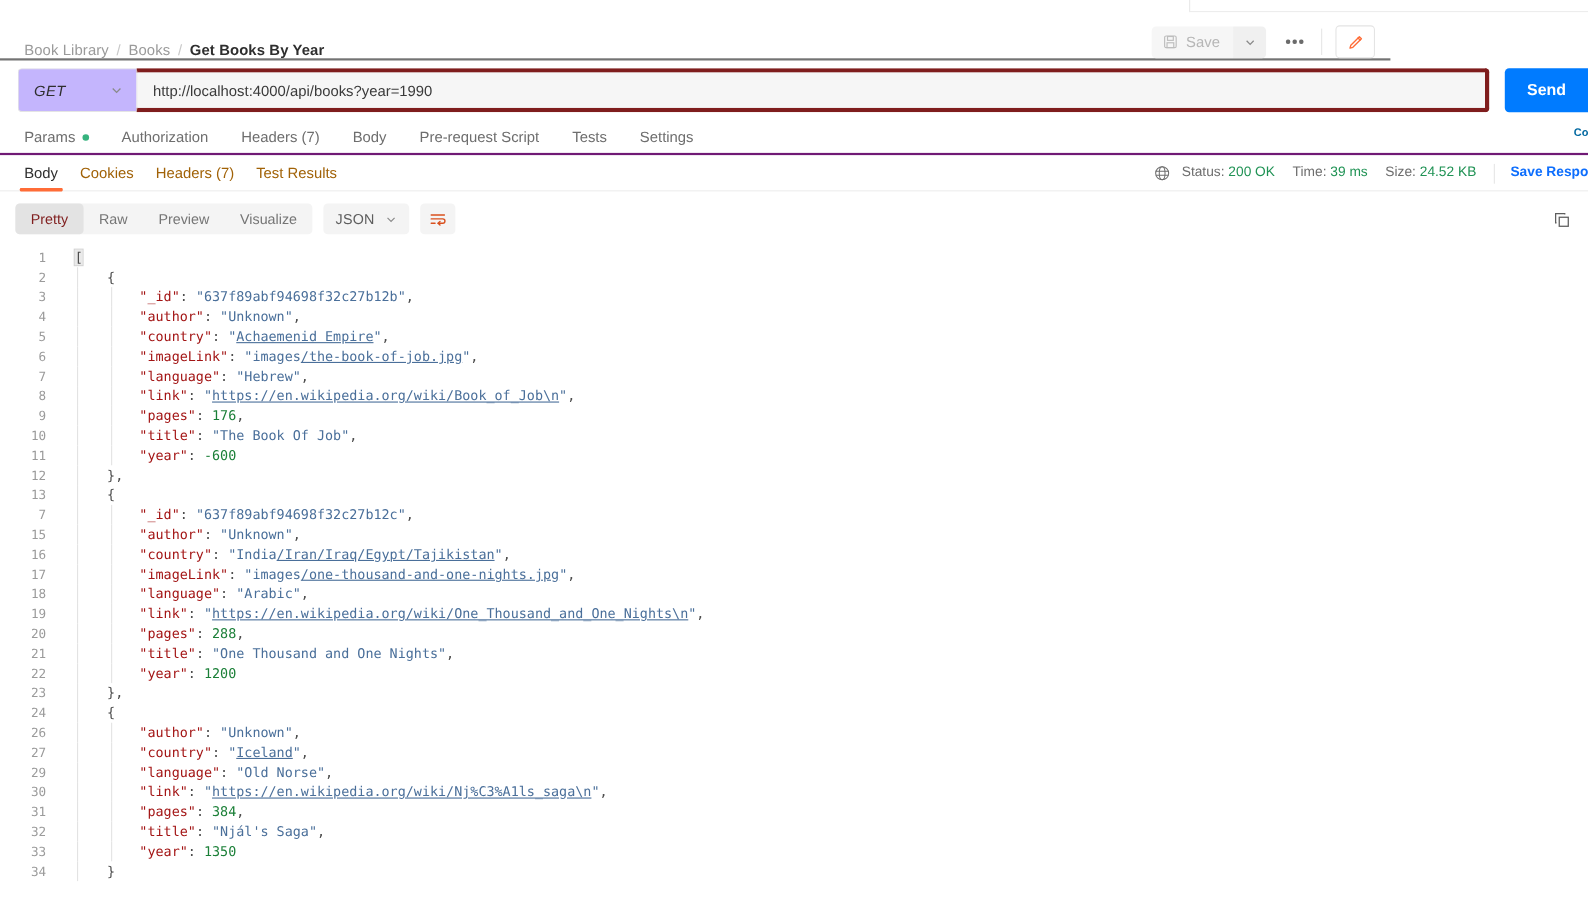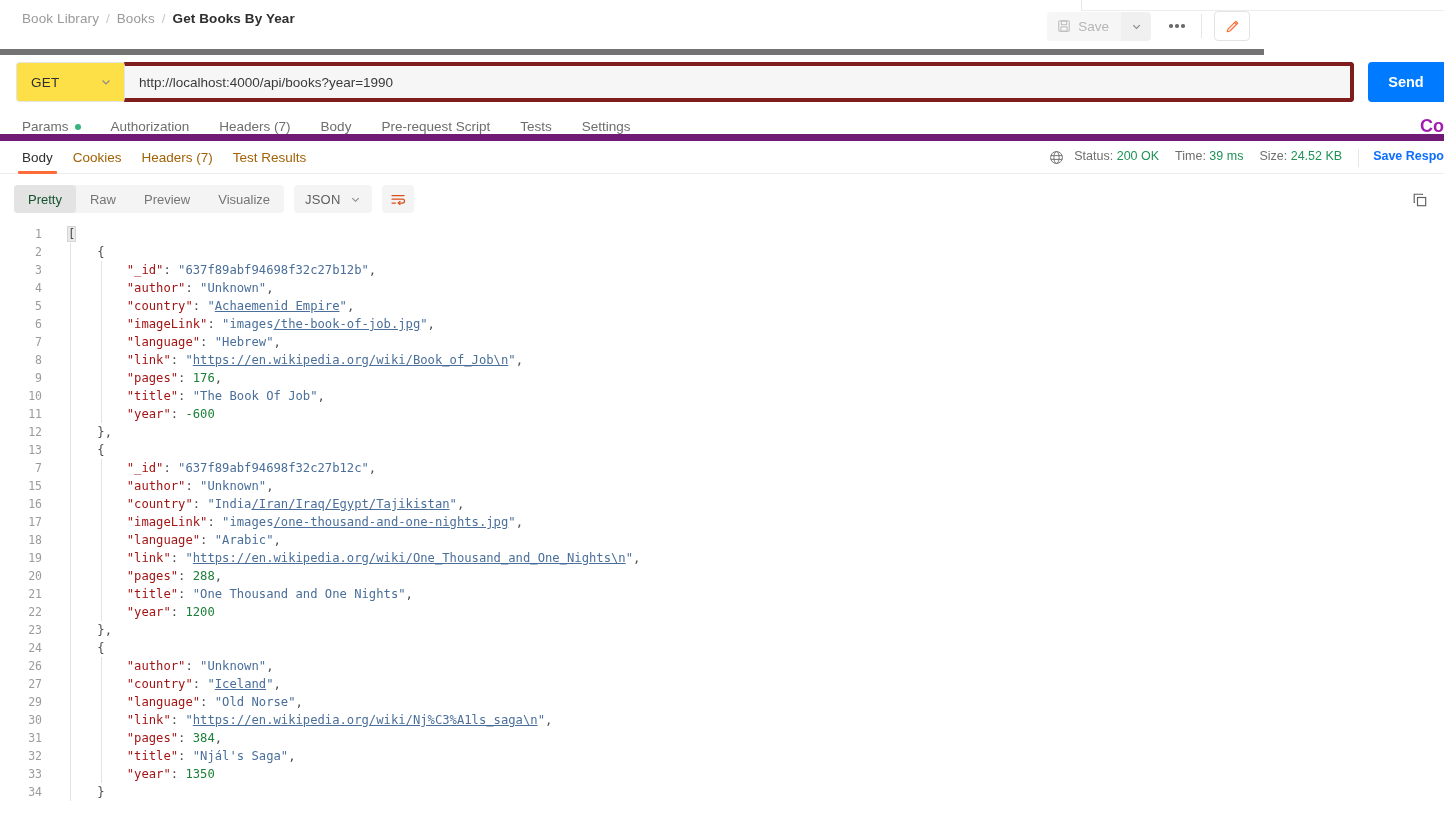--- a/index.html
+++ b/index.html
@@ -20,22 +20,22 @@
     background:#e8e8e8;
   }
   .top-divider2 {
     position:absolute; left:1081px; top:10px; width:363px; height:1px;
     background:#ededed;
   }
 
   
   .crumb-row {
     position:absolute; left:0; top:11px; width:1264px; height:44px;
-    border-bottom:6px solid #737373;
-    display:flex; align-items:flex-start;
+    border-bottom:2px solid #737373;
+    display:flex; align-items:flex-end;
   }
   .crumbs { display:flex; align-items:center; padding-left:22px; gap:0; }
   .crumb {
     font-size:13.5px; color:#9a9a9a; letter-spacing:.1px;
     cursor:pointer; white-space:nowrap;
   }
   .crumb.active { color:#2e2e2e; font-weight:bold; }
   .crumb-sep { font-size:13.5px; color:#c8c8c8; padding:0 7px; }
 
   .crumb-right {
@@ -73,25 +73,25 @@
     display:flex; align-items:center; justify-content:center;
     cursor:pointer;
   }
 
   
   .url-row {
     position:absolute; left:0; top:56px; width:1444px; height:52px;
     display:flex; align-items:center; padding:0 0 0 16px;
   }
   .method-box {
-    width:108px; height:40px; background:#fde047;
+    width:108px; height:40px; background:#c4b5fd;
     border:1px solid #e4e4e4; border-right:none;
     border-radius:4px 0 0 4px;
     display:flex; align-items:center; justify-content:space-between;
-    padding:0 12px 0 14px; cursor:pointer;
+    padding:0 12px 0 14px; cursor:pointer;font-style:italic;
   }
   .method-label { font-size:13.5px; color:#2e2e2e; letter-spacing:.3px; }
   .url-box {
     flex:1; height:40px; background:#f6f6f6;
     border:4px solid #7f1d1d; border-left:1px solid #e4e4e4;
     border-radius:0 4px 4px 0;
     display:flex; align-items:center; padding:0 14px;
     min-width:0;
   }
   .url-text {
@@ -104,35 +104,35 @@
     border-radius:4px 0 0 4px;
     color:#fff; font-size:14.5px; font-weight:bold;
     font-family:"Liberation Sans", sans-serif;
     display:flex; align-items:center; justify-content:center;
     cursor:pointer;
   }
 
   
   .req-tabs {
     position:absolute; left:0; top:110px; width:1444px; height:31px;
-    display:flex; align-items:flex-end; padding-left:22px;
-    border-bottom:7px solid #701a75;
+    display:flex; align-items:center; padding-left:22px;
+    border-bottom:2px solid #701a75;
   }
   .rtab {
     font-size:13.5px; color:#6e6e6e; margin-right:30px;
     display:flex; align-items:center; gap:6px;
     cursor:pointer; white-space:nowrap;
   }
   .dot-green {
     width:6px; height:6px; border-radius:50%; background:#36b37e;
     display:inline-block;
   }
   .cookies-link {
     position:absolute; right:0px; top:116px;
-    font-size:18px; color:#a21caf; font-weight:bold;
+    font-size:10px; color:#0369a1; font-weight:bold;
     cursor:pointer; white-space:nowrap;
   }
 
   
   .resp-tabs {
     position:absolute; left:0; top:142px; width:1444px; height:32px;
     display:flex; align-items:center; padding-left:12px;
     border-bottom:1px solid #ededed;
   }
   .retab {
@@ -166,21 +166,21 @@
     display:flex; align-items:center; padding-left:14px;
   }
   .seg {
     display:flex; align-items:center;
     background:#f4f4f4; border-radius:4px; height:28px; padding:0;
   }
   .seg-item {
     font-size:13px; color:#757575; height:28px; padding:0 14px;
     display:flex; align-items:center; border-radius:4px; cursor:pointer;
   }
-  .seg-item.active { background:#e3e3e3; color:#14532d; }
+  .seg-item.active { background:#e3e3e3; color:#7f1d1d; }
   .json-sel {
     margin-left:10px; height:28px; background:#f4f4f4; border-radius:4px;
     display:flex; align-items:center; gap:9px; padding:0 11px;
     cursor:pointer;
   }
   .json-sel span { font-size:13px; color:#5e5e5e; letter-spacing:.2px; }
   .wrap-btn {
     margin-left:10px; width:32px; height:28px; background:#f4f4f4;
     border-radius:4px; display:flex; align-items:center;
     justify-content:center; cursor:pointer;

